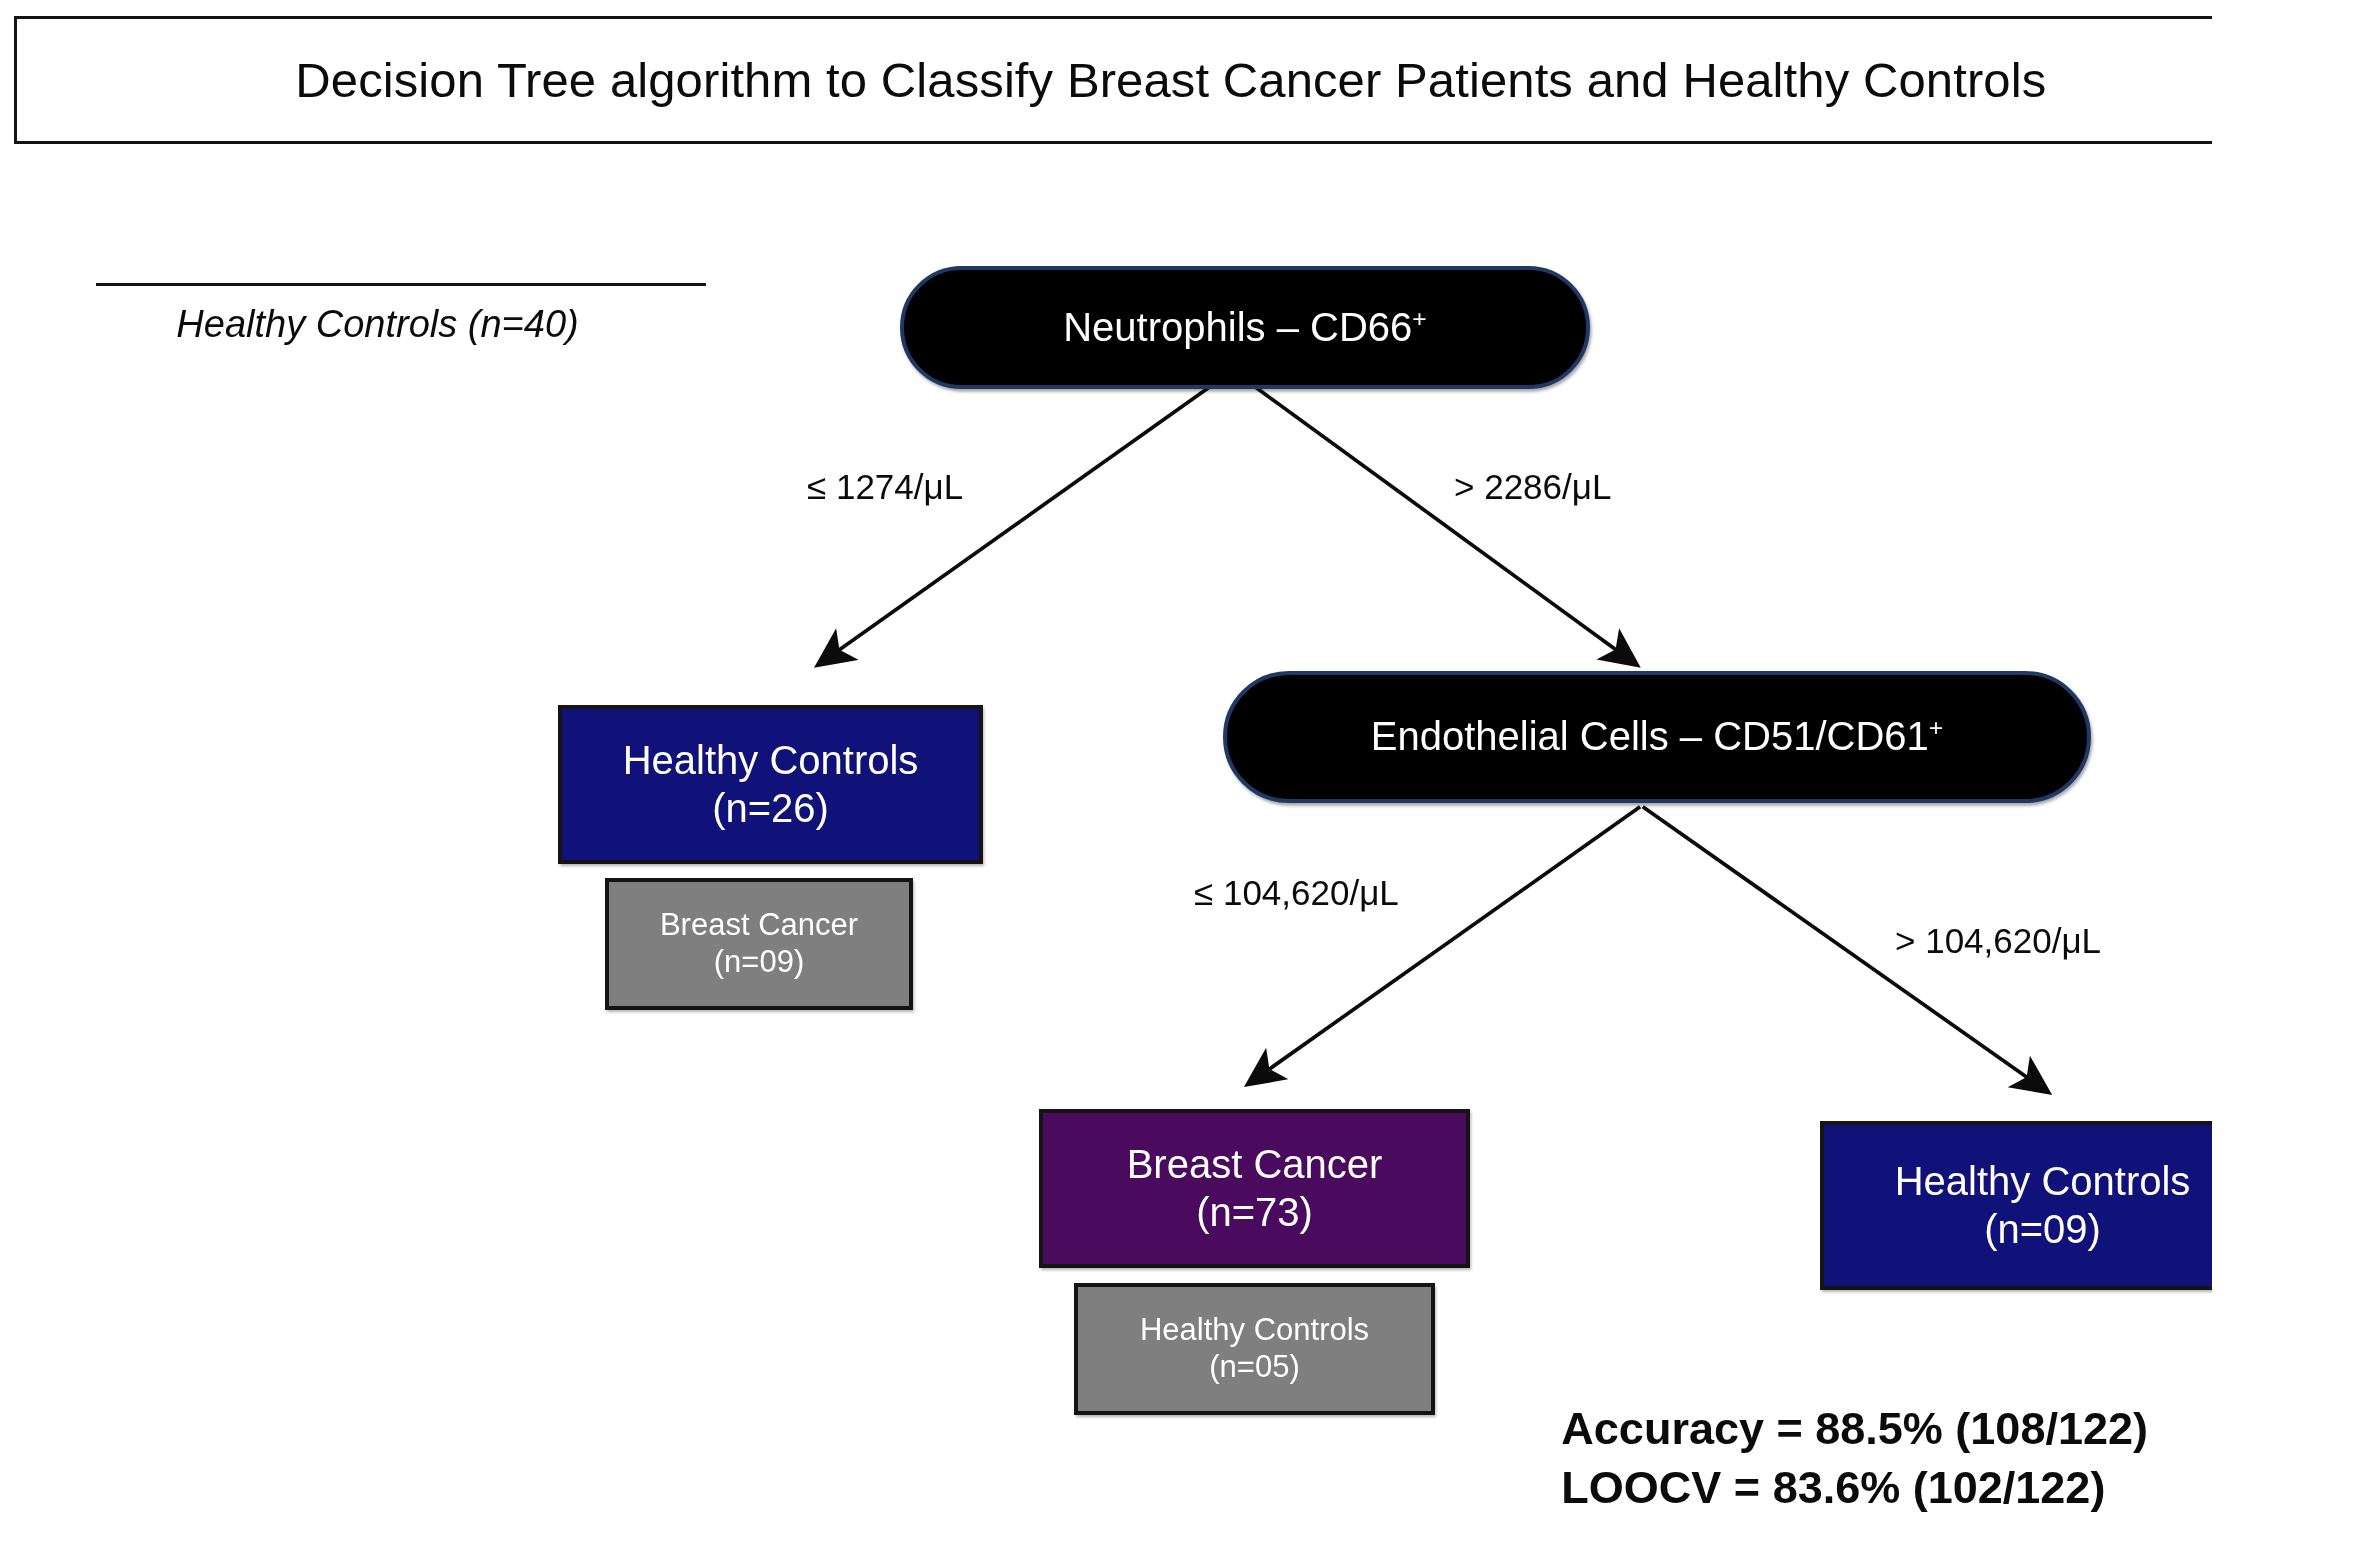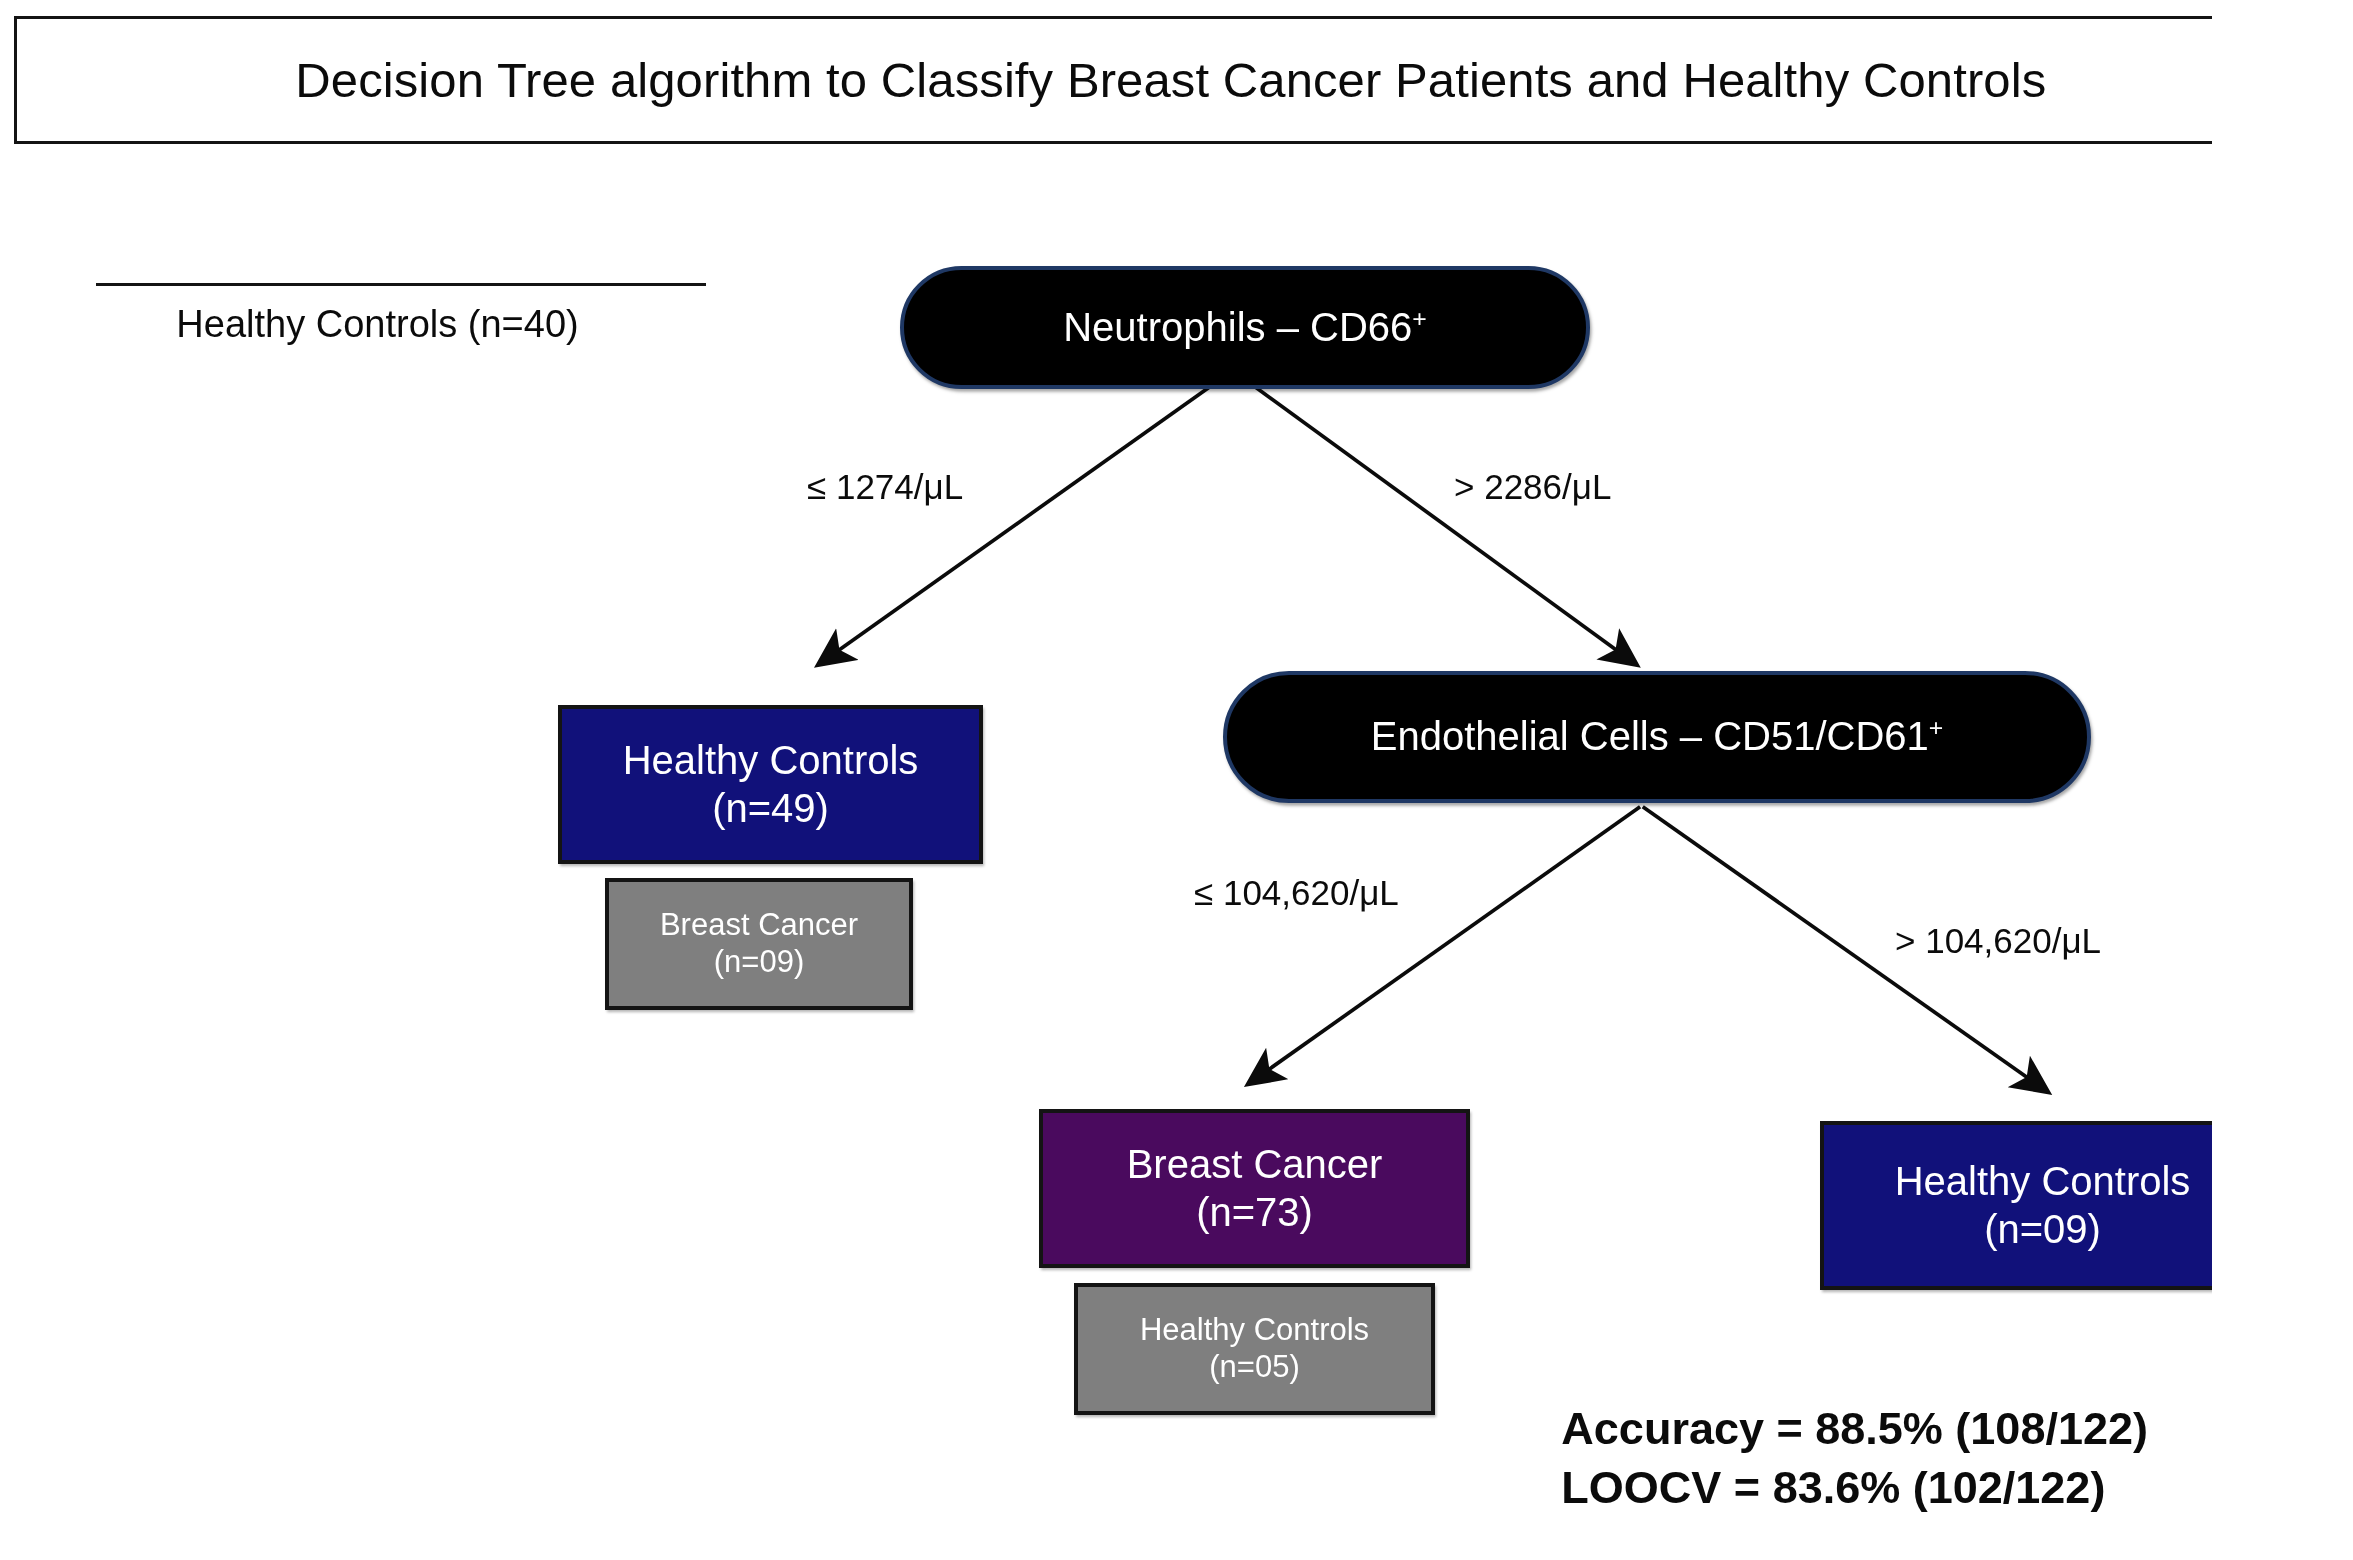--- a/index.html
+++ b/index.html
@@ -54,20 +54,21 @@
     line-height: 1.18;
   }
   #legend-rule {
     margin: 11.7px auto 14px auto;
     width: 610px;
     height: 3.2px;
     background: #141414;
   }
   .legend-line {
     font-size: 38px;
+    font-style: italic;
     color: #0b0b0b;
     line-height: 1.28;
     white-space: nowrap;
   }
 
   
   .decision-node {
     position: absolute;
     background: #000000;
     border: 4.8px solid #1f3864;
@@ -202,21 +203,21 @@
   <div class="decision-node" id="node-neutrophils">
     <span class="decision-label"><span>Neutrophils – CD66</span><sup>+</sup></span>
   </div>
 
   <div class="decision-node" id="node-endothelial">
     <span class="decision-label"><span>Endothelial Cells – CD51/CD61</span><sup>+</sup></span>
   </div>
 
   <div class="leaf-box leaf-primary fill-blue" id="leaf-hc-26">
     <div class="leaf-line">Healthy Controls</div>
-    <div class="leaf-line">(n=49)</div>
+    <div class="leaf-line">(n=26)</div>
   </div>
 
   <div class="leaf-box leaf-secondary fill-gray" id="leaf-bc-09">
     <div class="leaf-line">Breast Cancer</div>
     <div class="leaf-line">(n=09)</div>
   </div>
 
   <div class="leaf-box leaf-primary fill-purple" id="leaf-bc-73">
     <div class="leaf-line">Breast Cancer</div>
     <div class="leaf-line">(n=73)</div>

